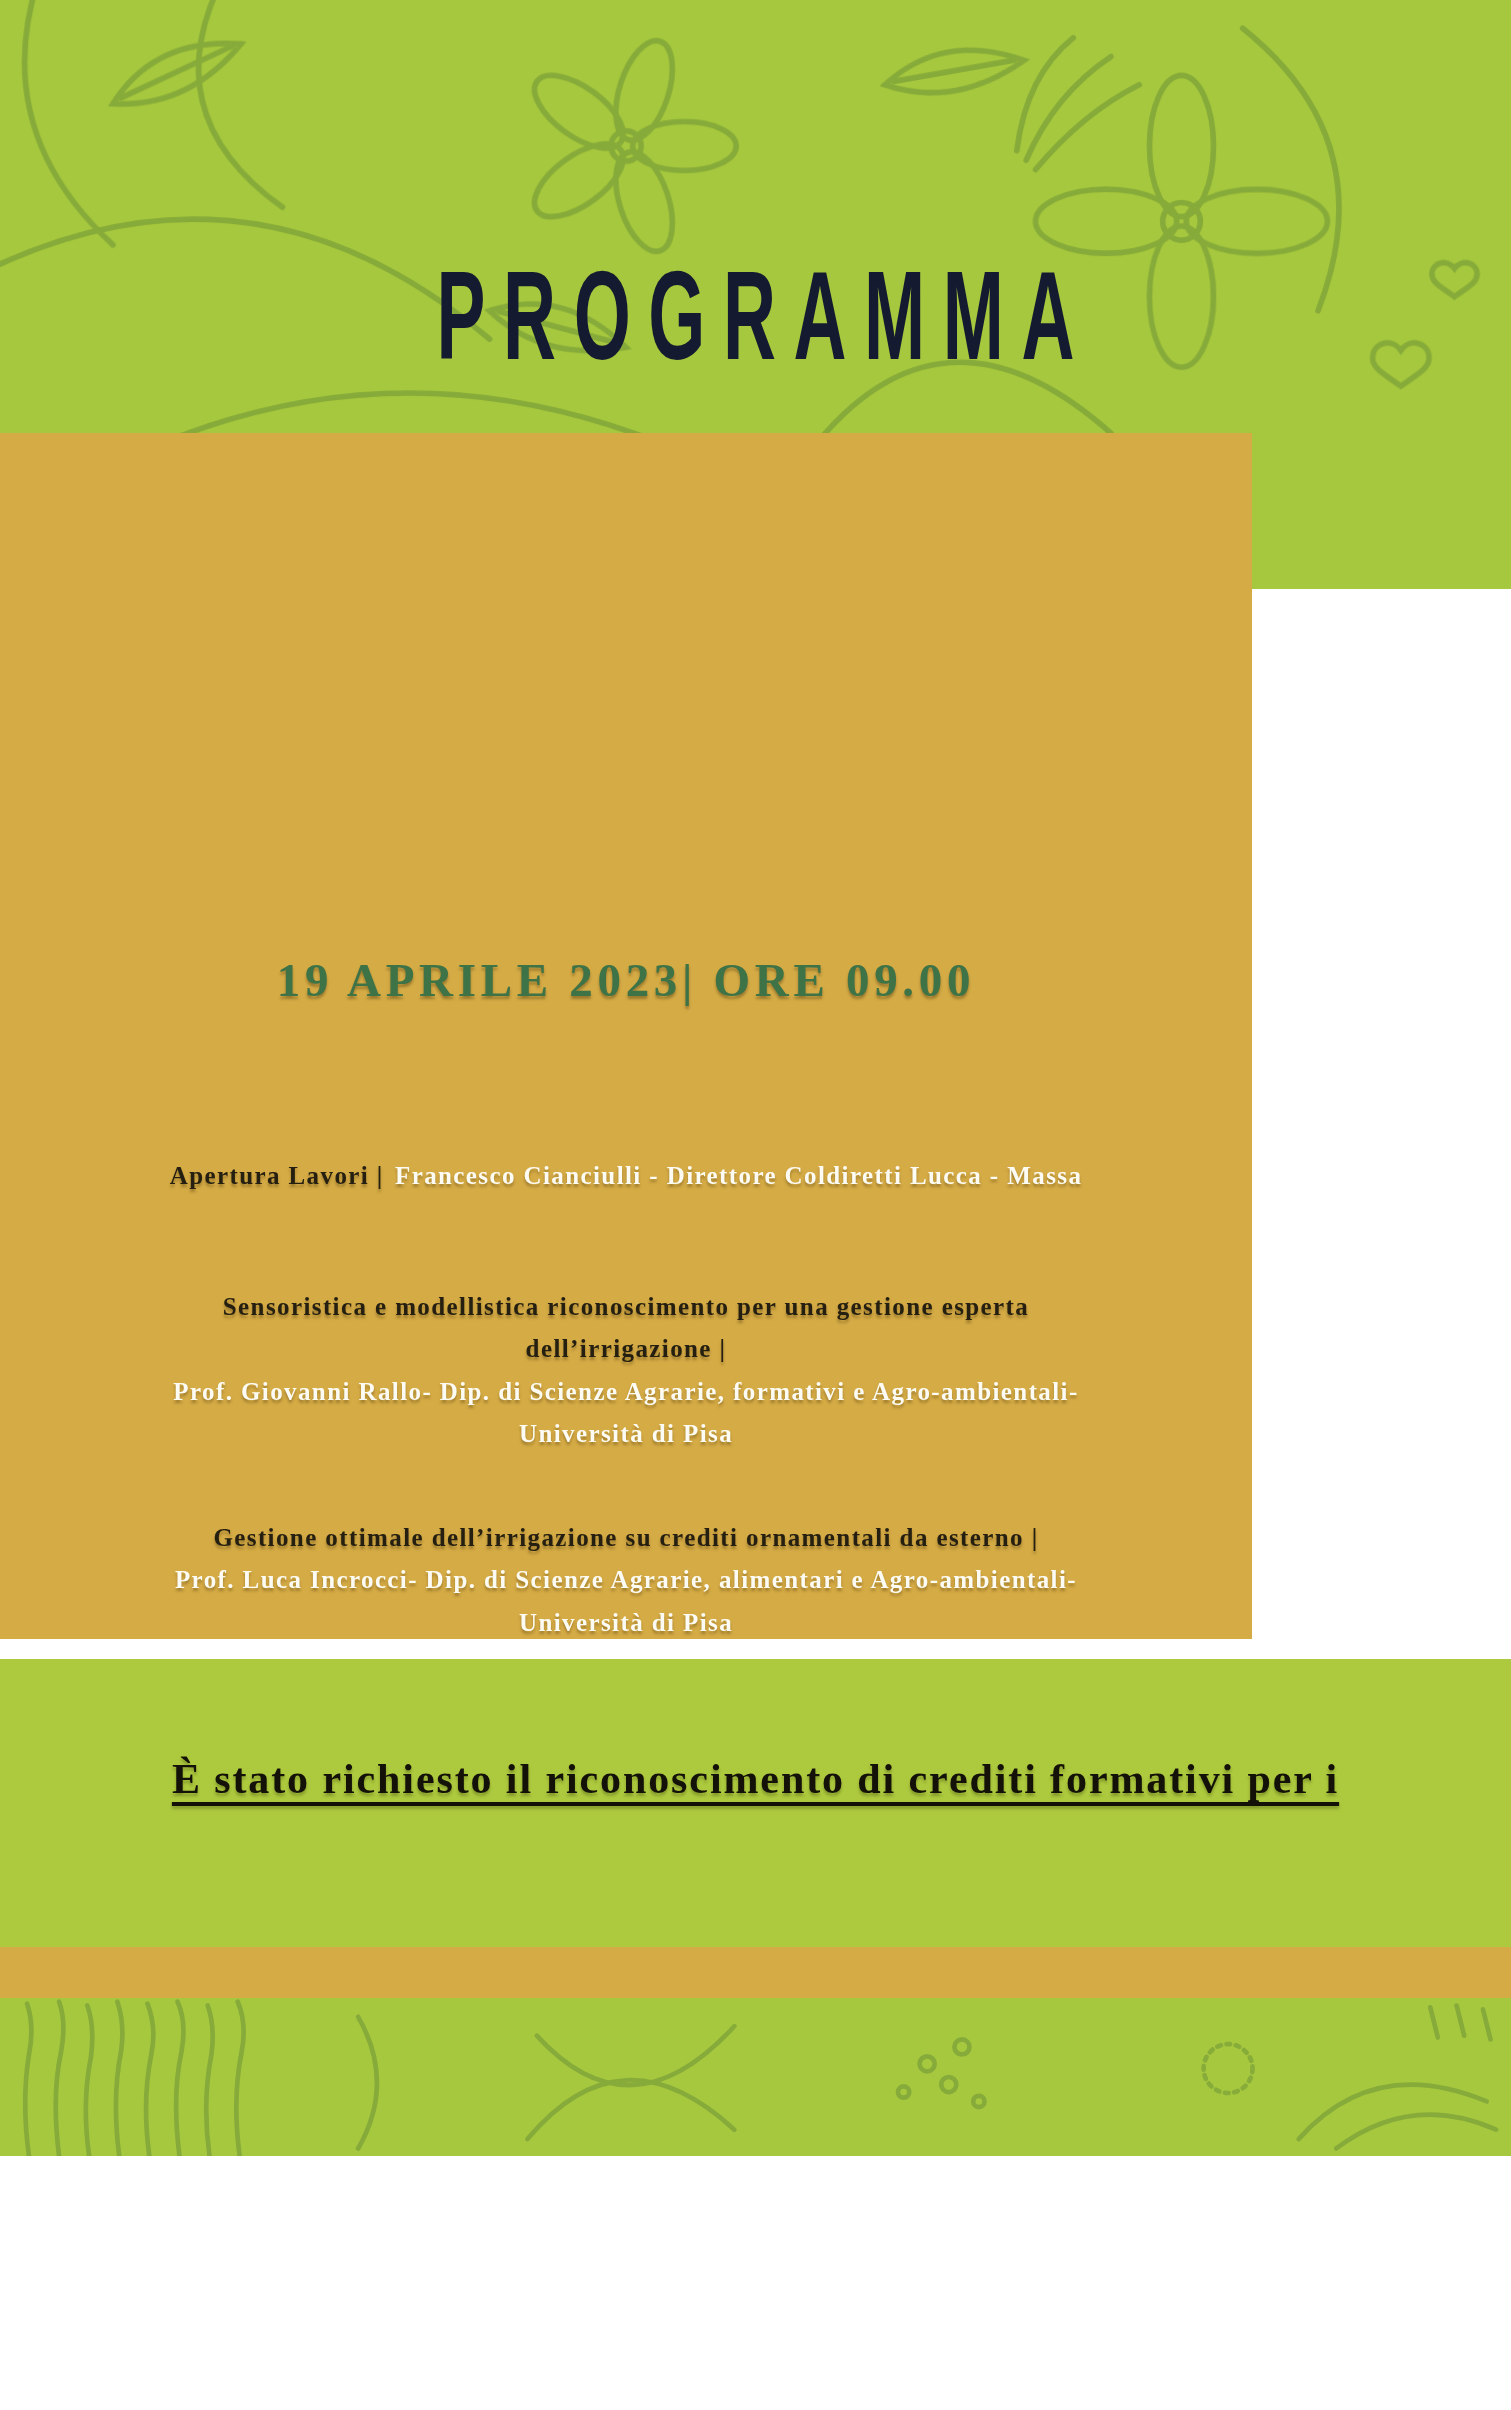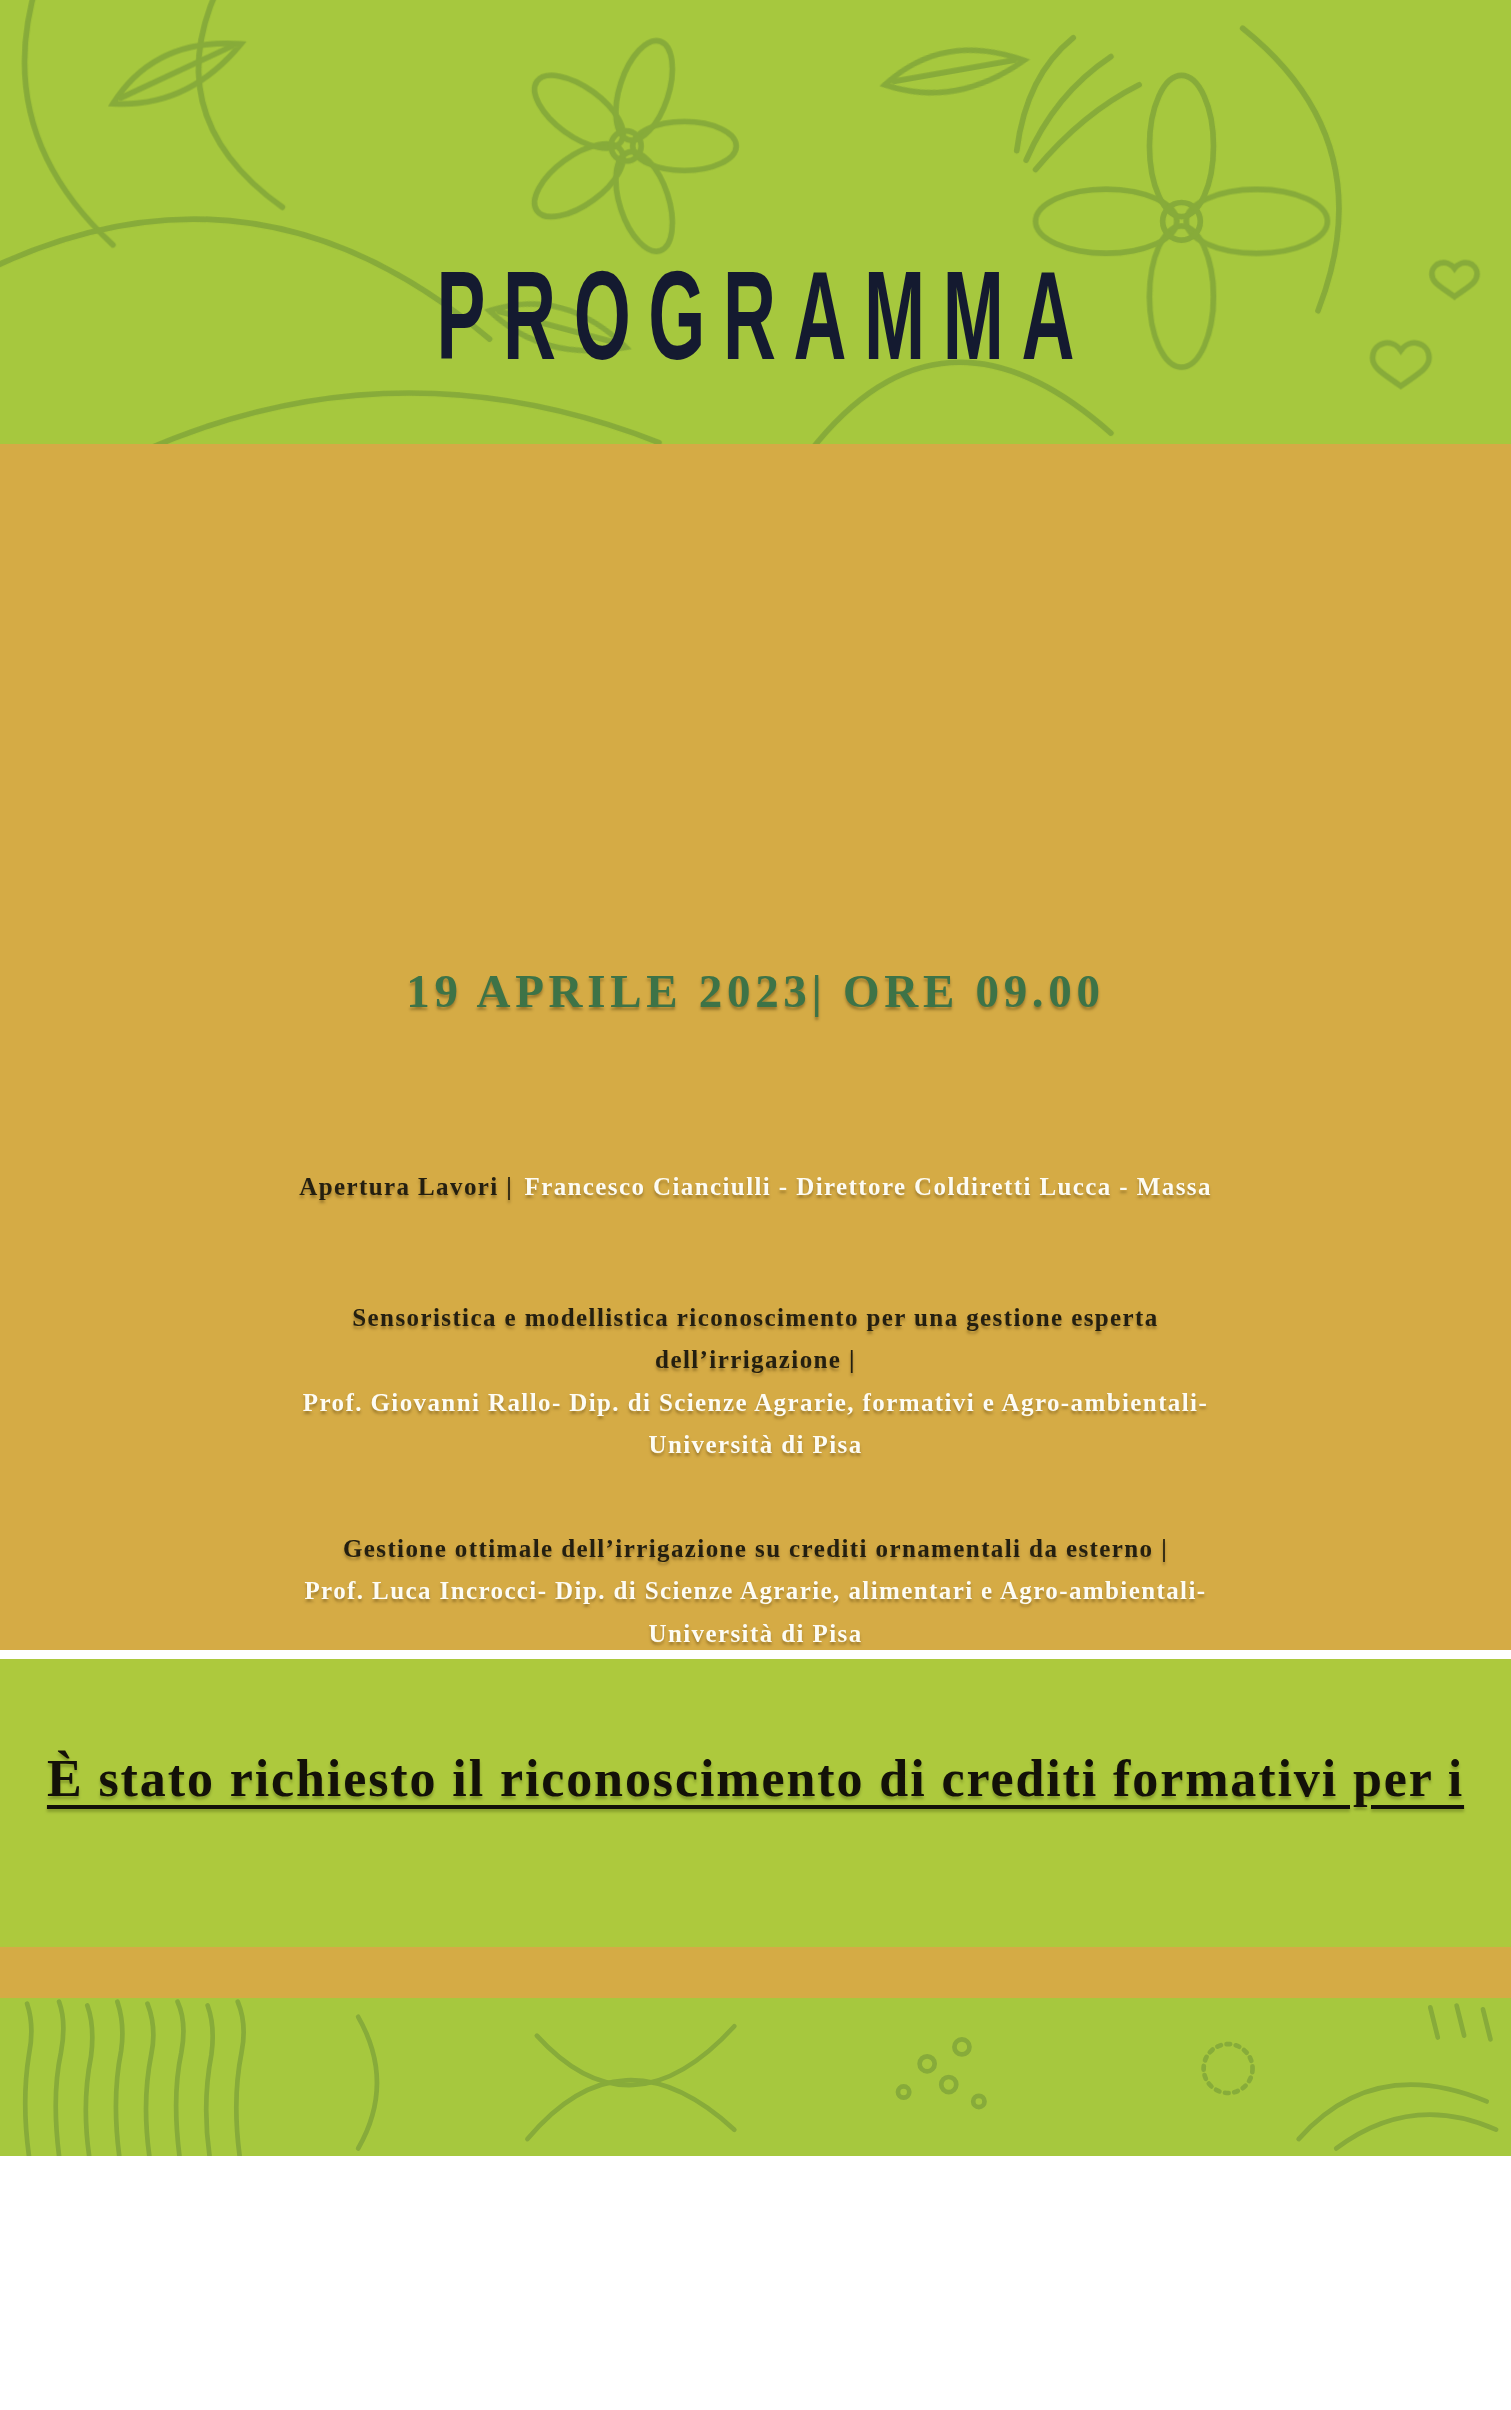--- a/index.html
+++ b/index.html
@@ -2,21 +2,21 @@
 <html style="font-size:15px"><head>
 <meta charset="utf-8">
 <style>
   html,body{margin:0;padding:0;background:#ffffff;}
   .poster{position:relative;width:1511px;height:2411px;overflow:hidden;background:#ffffff;
           font-family:"Liberation Serif","DejaVu Serif",serif;}
   .pattern-svg{position:absolute;left:0;top:0;pointer-events:none;}
 
   
   .sec-header{position:absolute;left:0;top:0;width:1511px;height:589px;background:#a6c83e;overflow:hidden;}
-  .sec-gold{position:absolute;left:0;top:444px;width:1511px;height:1206px;background:#d5ab45;}
+  .sec-gold{position:absolute;left:0;top:433px;width:1252px;height:1206px;background:#d5ab45;}
   .sec-green-band{position:absolute;left:0;top:1659px;width:1511px;height:288px;background:#adc93d;}
   .sec-gold-thin{position:absolute;left:0;top:1947px;width:1511px;height:51px;background:#d5ab45;}
   .sec-green-pattern{position:absolute;left:0;top:1998px;width:1511px;height:158px;background:#a6c83e;overflow:hidden;}
   .sec-footer{position:absolute;left:0;top:2156px;width:1511px;height:254px;background:#ffffff;}
 
   
   .poster-title{position:absolute;left:0;right:0;top:226px;margin:0;height:179px;line-height:179px;
     text-align:center;font-family:"Liberation Sans","DejaVu Sans",sans-serif;font-weight:700;
     font-size:94px;letter-spacing:22.6px;text-indent:22.6px;color:#141a30;
     transform:scale(0.78,1.35);transform-origin:50% 50%;white-space:nowrap;}
@@ -30,21 +30,21 @@
   .dark-txt{color:#241f10;text-shadow:0 2.8px 2.8px rgba(60,40,0,0.35);}
   .white-txt{color:#fdfcf4;text-shadow:0 2.8px 2.8px rgba(60,40,0,0.35);}
   .label-gap{margin-right:11.3px;}
   .question-time{top:1282px;line-height:47px;font-size:38px;font-weight:400;color:#2a2315;
     letter-spacing:3.8px;text-shadow:0 1.9px 1.9px rgba(60,40,0,0.3);}
   .question-time .underlined{text-decoration:underline;text-decoration-thickness:2.8px;text-underline-offset:7.5px;}
   .modera-line{top:1409px;line-height:43px;}
 
   
   .credits-block{position:absolute;left:0;right:0;top:1750px;text-align:center;
-    font-size:52px;font-weight:700;color:#131108;line-height:58px;letter-spacing:1.9px;
+    font-size:42px;font-weight:700;color:#131108;line-height:58px;letter-spacing:1.9px;
     text-shadow:0 2.8px 2.8px rgba(40,50,0,0.3);white-space:nowrap;}
   .credits-block .underlined{text-decoration:underline;text-decoration-thickness:3.8px;text-underline-offset:9.4px;}
 </style>
 </head>
 <body>
 
 <div class="poster">
 
   <header class="sec-header">
     <svg class="pattern-svg" width="1511" height="453" viewBox="0 0 1605 481">

